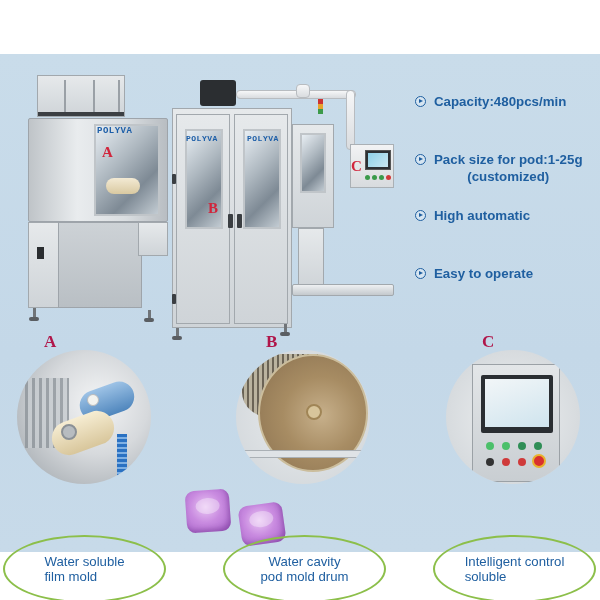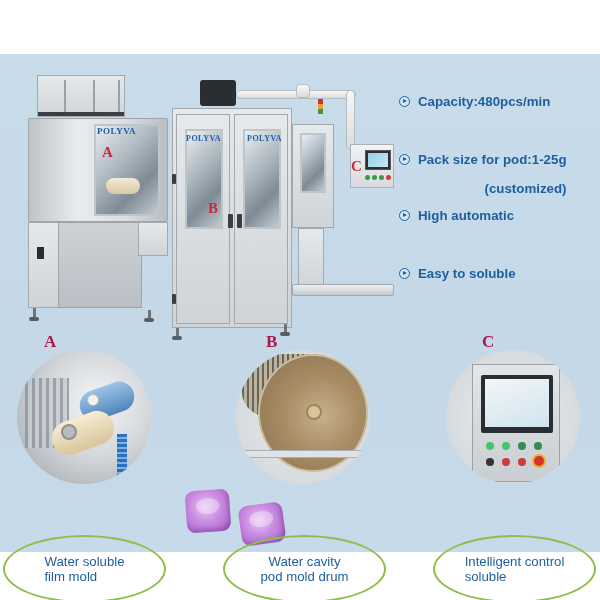--- a/index.html
+++ b/index.html
@@ -6,42 +6,42 @@
   html, body { width: 600px; height: 600px; background: #ffffff; overflow: hidden; }
   body { font-family: "Liberation Sans", sans-serif; position: relative; }
 
   .panel {
     position: absolute; left: 0; top: 54px; width: 600px; height: 498px;
     background: linear-gradient(180deg, #c9dcea 0%, #c4d8e8 60%, #c7dae9 100%);
   }
 
   
   .features { position: absolute; left: 399px; top: 0; width: 200px; }
-  .feature { position: absolute; left: 0; display: flex; align-items: flex-start; white-space: nowrap; }
+  .feature { position: absolute; left: 16px; display: flex; align-items: flex-start; white-space: nowrap; }
   .feature .bullet {
     width: 11px; height: 11px; border: 1.3px solid #1f5fa0; border-radius: 50%;
     position: relative; margin-top: 3px; margin-right: 8px; flex: 0 0 auto; background: #d6e5f1;
   }
   .feature .bullet::after {
     content: ""; position: absolute; left: 3px; top: 2.2px;
     border-left: 4px solid #1f5fa0; border-top: 2.6px solid transparent; border-bottom: 2.6px solid transparent;
   }
   .feature .text { color: #1f5fa0; font-weight: bold; font-size: 13.3px; line-height: 17px; }
-  .feature .sub { display: block; text-align: right; margin-top: 12px; }
+  .feature .sub { display: block; text-align: center; }
 
   
   .machine { position: absolute; left: 0; top: 0; width: 400px; height: 330px; }
   .m { position: absolute; }
   .steel { background: linear-gradient(90deg, #bfc4c8 0%, #e9ecee 35%, #dadee1 70%, #b8bdc2 100%); border: 1px solid #9ea4aa; }
   .steel-v { background: linear-gradient(180deg, #e6e9eb 0%, #cfd4d8 100%); border: 1px solid #a2a8ad; }
   .glass { background: linear-gradient(135deg, #e8eef3 0%, #aeb8c0 40%, #7e8a95 70%, #c3ccd3 100%); border: 2px solid #c0c5c9; }
   .handle { position: absolute; width: 5px; height: 14px; background: #3a3e42; border-radius: 1px; }
   .leg { position: absolute; width: 3px; height: 10px; background: #707478; }
   .foot { position: absolute; width: 10px; height: 4px; background: #5a5e62; border-radius: 2px; }
-  .logo { position: absolute; font-size: 9px; font-weight: bold; color: #1c5ea8; letter-spacing: 0.5px; font-family: Liberation Serif, serif; }
+  .logo { position: absolute; font-size: 9px; font-weight: bold; color: #1c5ea8; letter-spacing: 0.5px; font-family: Liberation Mono, monospace; }
   .marker-small { position: absolute; font-family: "Liberation Serif", serif; font-weight: bold; color: #d1253c; font-size: 15px; }
   .pipe { position: absolute; background: linear-gradient(180deg, #f6f7f8, #d9dcdf); border: 1px solid #b8bcc0; border-radius: 4px; }
 
   
   .letter { position: absolute; font-family: "Liberation Serif", serif; font-weight: bold; font-size: 17px; color: #b0164a; }
   .detail { position: absolute; border-radius: 50%; overflow: hidden; }
   .oval {
     position: absolute; border: 2px solid #8cbf4a; border-radius: 50%;
     display: flex; align-items: center; justify-content: center;
   }
@@ -144,21 +144,21 @@
         <span>Pack size for pod:1-25g</span>
         <span class="sub">(customized)</span>
       </span>
     </div>
     <div class="feature" style="top:153px;">
       <span class="bullet"></span>
       <span class="text">High automatic</span>
     </div>
     <div class="feature" style="top:211px;">
       <span class="bullet"></span>
-      <span class="text">Easy to soluble</span>
+      <span class="text">Easy to operate</span>
     </div>
   </div>
 
   <div class="letter" style="left:44px;top:278px;">A</div>
   <div class="detail" style="left:17px;top:296px;width:134px;height:134px;background:radial-gradient(circle at 60% 40%,#f4f5f6 0%,#d6d9dc 45%,#9aa1a7 100%);">
     <div style="position:absolute;left:8px;top:28px;width:44px;height:70px;background:repeating-linear-gradient(90deg,#8d949a 0 3px,#c6cbcf 3px 7px);opacity:0.8;"></div>
     <div style="position:absolute;left:62px;top:36px;width:56px;height:30px;border-radius:15px;background:linear-gradient(180deg,#9ec3e6,#4f86bd);transform:rotate(-20deg);"></div>
     <div style="position:absolute;left:70px;top:44px;width:12px;height:12px;border-radius:50%;background:#f3f3ef;border:1px solid #bbb;"></div>
     <div style="position:absolute;left:34px;top:66px;width:64px;height:34px;border-radius:17px;background:linear-gradient(180deg,#f6edd3,#d8c69b);transform:rotate(-20deg);"></div>
     <div style="position:absolute;left:44px;top:74px;width:16px;height:16px;border-radius:50%;background:#b7bcc0;border:2px solid #8b9196;"></div>

